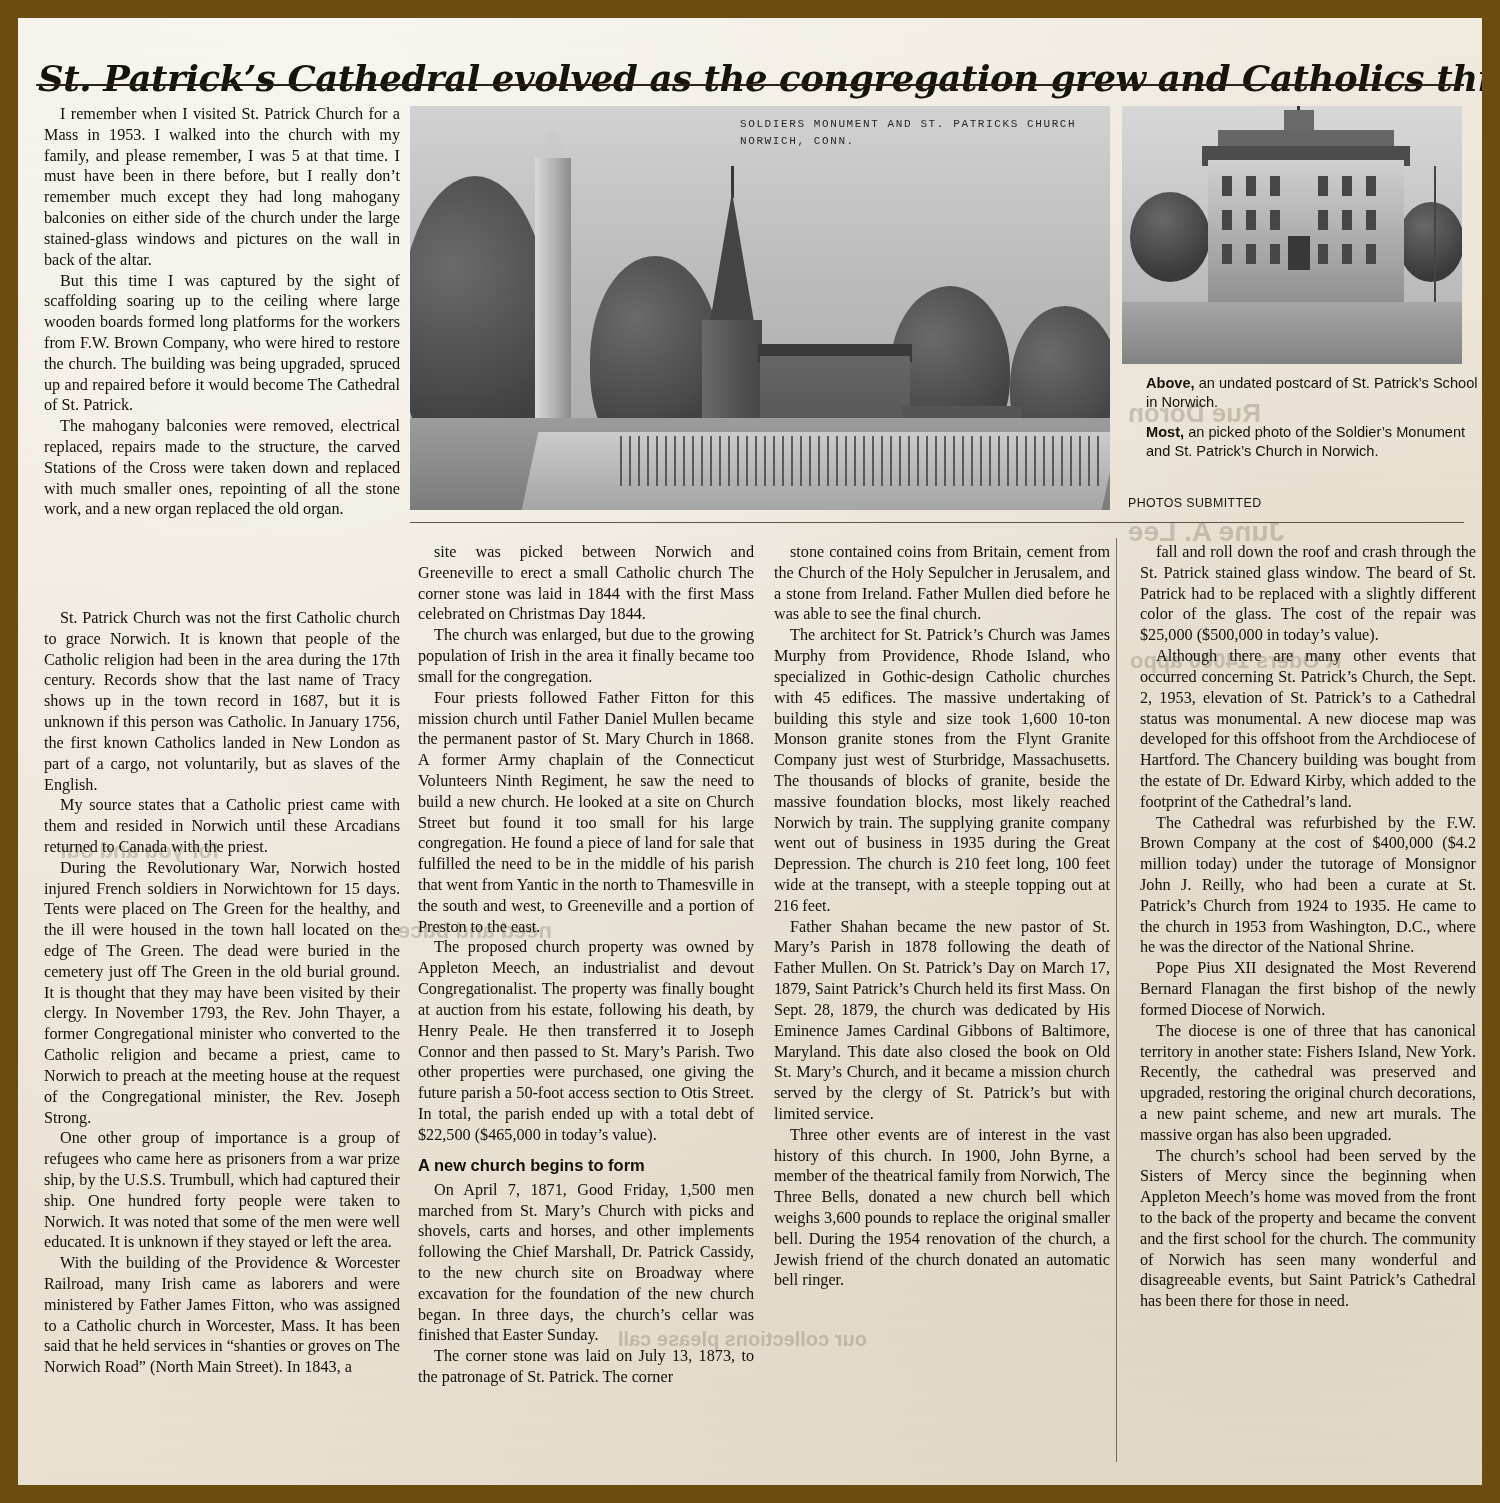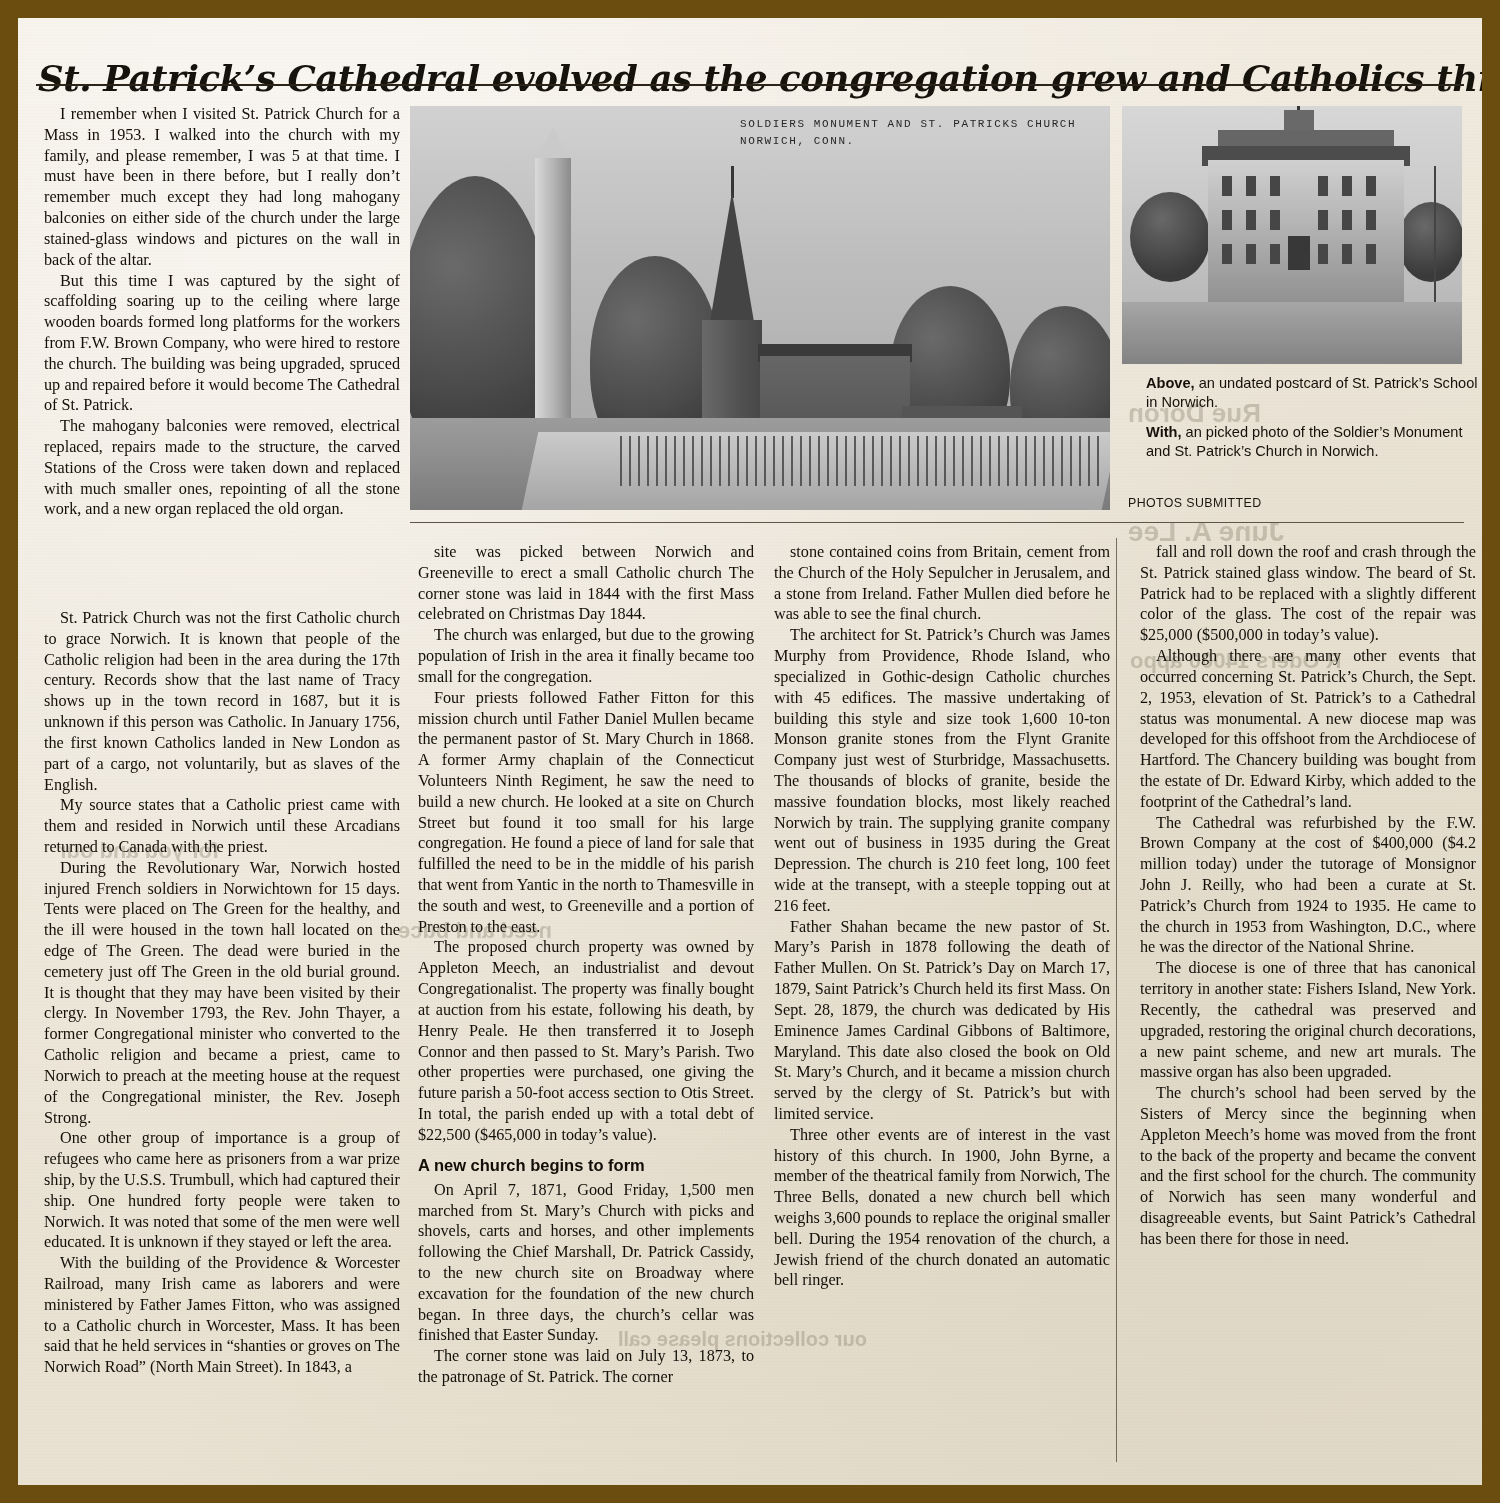--- a/index.html
+++ b/index.html
@@ -414,21 +414,21 @@
       <div class="ps-win" style="left:148px; top:138px; width:10px; height:20px;"></div>
       <div class="ps-win" style="left:196px; top:138px; width:10px; height:20px;"></div>
       <div class="ps-win" style="left:220px; top:138px; width:10px; height:20px;"></div>
       <div class="ps-win" style="left:244px; top:138px; width:10px; height:20px;"></div>
       <div class="ps-win" style="left:166px; top:130px; width:22px; height:34px; background:#3e3b36;"></div>
       <div class="ps-ground"></div>
     </div>
 
     <div class="caption-block">
       <p><b>Above,</b><span> an undated postcard of St. Patrick’s School in Norwich.</span></p>
-      <p><b>With,</b><span> an picked photo of the Soldier’s Monument and St. Patrick’s Church in Norwich.</span></p>
+      <p><b>Most,</b><span> an picked photo of the Soldier’s Monument and St. Patrick’s Church in Norwich.</span></p>
     </div>
     <div class="photo-credit">PHOTOS SUBMITTED</div>
 
     <div class="hrule-mid"></div>
     <div class="vrule" id="vr1"></div>
 
     <div class="bodycol" id="col1">
       <p>St. Patrick Church was not the first Catholic church to grace Norwich. It is known that people of the Catholic religion had been in the area during the 17th century. Records show that the last name of Tracy shows up in the town record in 1687, but it is unknown if this person was Catholic. In January 1756, the first known Catholics landed in New London as part of a cargo, not voluntarily, but as slaves of the English.</p>
       <p>My source states that a Catholic priest came with them and resided in Norwich until these Arcadians returned to Canada with the priest.</p>
       <p>During the Revolutionary War, Norwich hosted injured French soldiers in Norwichtown for 15 days. Tents were placed on The Green for the healthy, and the ill were housed in the town hall located on the edge of The Green. The dead were buried in the cemetery just off The Green in the old burial ground. It is thought that they may have been visited by their clergy. In November 1793, the Rev. John Thayer, a former Congregational minister who converted to the Catholic religion and became a priest, came to Norwich to preach at the meeting house at the request of the Congregational minister, the Rev. Joseph Strong.</p>
@@ -450,18 +450,19 @@
       <p>stone contained coins from Britain, cement from the Church of the Holy Sepulcher in Jerusalem, and a stone from Ireland. Father Mullen died before he was able to see the final church.</p>
       <p>The architect for St. Patrick’s Church was James Murphy from Providence, Rhode Island, who specialized in Gothic-design Catholic churches with 45 edifices. The massive undertaking of building this style and size took 1,600 10-ton Monson granite stones from the Flynt Granite Company just west of Sturbridge, Massachusetts. The thousands of blocks of granite, beside the massive foundation blocks, most likely reached Norwich by train. The supplying granite company went out of business in 1935 during the Great Depression. The church is 210 feet long, 100 feet wide at the transept, with a steeple topping out at 216 feet.</p>
       <p>Father Shahan became the new pastor of St. Mary’s Parish in 1878 following the death of Father Mullen. On St. Patrick’s Day on March 17, 1879, Saint Patrick’s Church held its first Mass. On Sept. 28, 1879, the church was dedicated by His Eminence James Cardinal Gibbons of Baltimore, Maryland. This date also closed the book on Old St. Mary’s Church, and it became a mission church served by the clergy of St. Patrick’s but with limited service.</p>
       <p>Three other events are of interest in the vast history of this church. In 1900, John Byrne, a member of the theatrical family from Norwich, The Three Bells, donated a new church bell which weighs 3,600 pounds to replace the original smaller bell. During the 1954 renovation of the church, a Jewish friend of the church donated an automatic bell ringer.</p>
     </div>
 
     <div class="bodycol" id="col4">
       <p>fall and roll down the roof and crash through the St. Patrick stained glass window. The beard of St. Patrick had to be replaced with a slightly different color of the glass. The cost of the repair was $25,000 ($500,000 in today’s value).</p>
       <p>Although there are many other events that occurred concerning St. Patrick’s Church, the Sept. 2, 1953, elevation of St. Patrick’s to a Cathedral status was monumental. A new diocese map was developed for this offshoot from the Archdiocese of Hartford. The Chancery building was bought from the estate of Dr. Edward Kirby, which added to the footprint of the Cathedral’s land.</p>
       <p>The Cathedral was refurbished by the F.W. Brown Company at the cost of $400,000 ($4.2 million today) under the tutorage of Monsignor John J. Reilly, who had been a curate at St. Patrick’s Church from 1924 to 1935. He came to the church in 1953 from Washington, D.C., where he was the director of the National Shrine.</p>
+      <p>Pope Pius XII designated the Most Reverend Bernard Flanagan the first bishop of the newly formed Diocese of Norwich.</p>
       <p>The diocese is one of three that has canonical territory in another state: Fishers Island, New York. Recently, the cathedral was preserved and upgraded, restoring the original church decorations, a new paint scheme, and new art murals. The massive organ has also been upgraded.</p>
       <p>The church’s school had been served by the Sisters of Mercy since the beginning when Appleton Meech’s home was moved from the front to the back of the property and became the convent and the first school for the church. The community of Norwich has seen many wonderful and disagreeable events, but Saint Patrick’s Cathedral has been there for those in need.</p>
     </div>
 
   </div>
 </div>
 
 </body></html>

